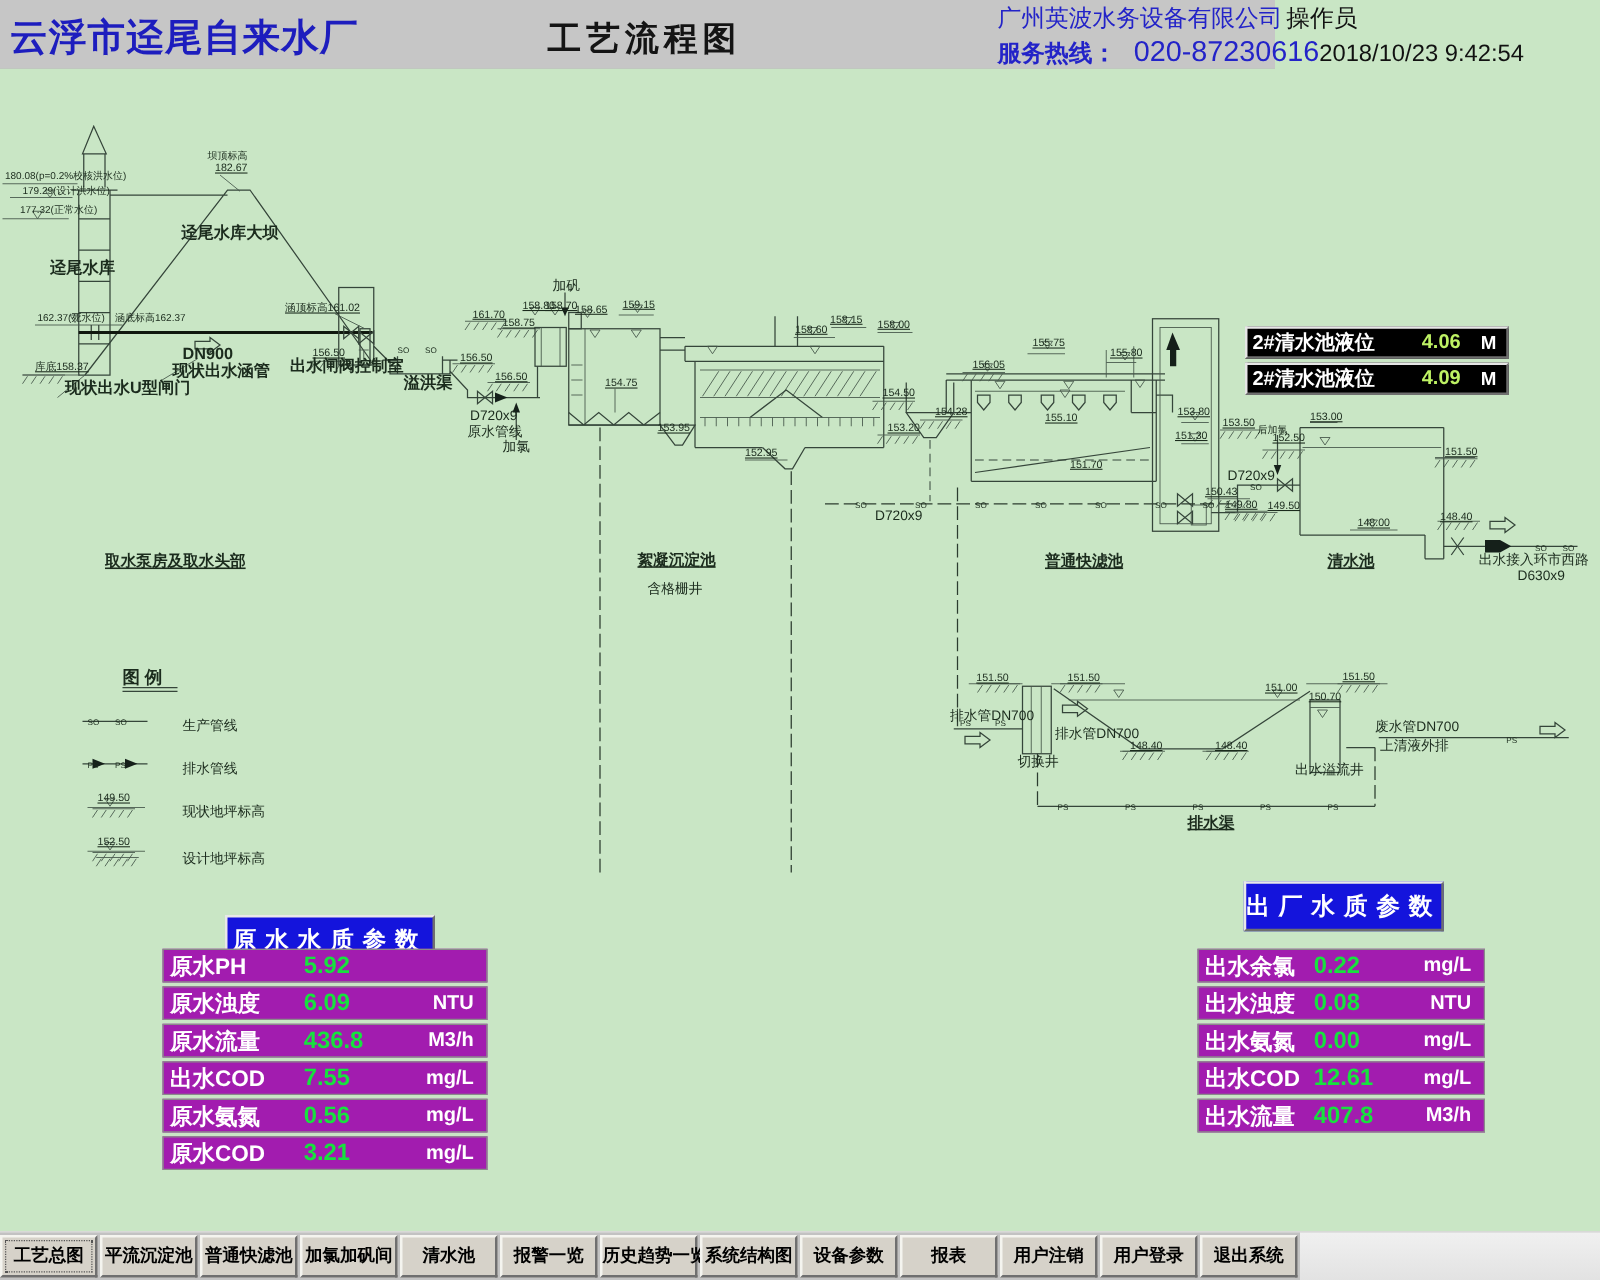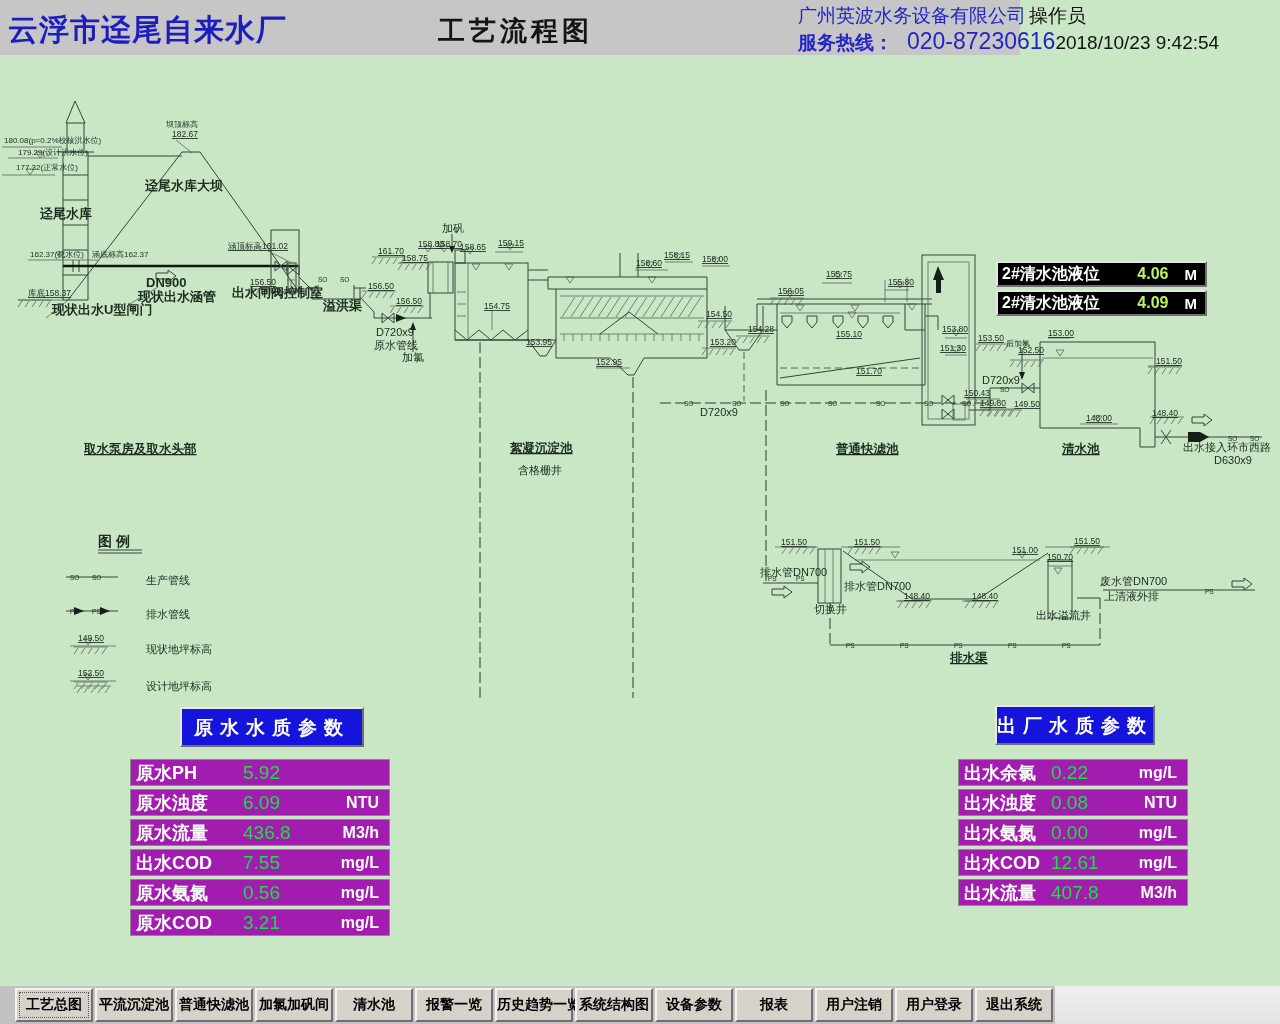--- a/index.html
+++ b/index.html
@@ -42,35 +42,35 @@
   .level-box:nth-of-type(1){top:206px}
   .level-box:nth-of-type(2){top:235px}
   .lv-label{color:#fff;font-weight:bold;font-size:16px;padding-left:4px;white-space:nowrap}
   .lv-value{color:#bef264;font-weight:bold;font-size:16px;margin-left:auto}
   .lv-unit{color:#fff;font-weight:bold;font-size:15px;margin-left:16px;margin-right:8px}
   
   .panel-title{position:absolute;height:40px;background:#1414dc;
           border:2px solid;border-color:#e8e8e8 #6f6f6f #6f6f6f #e8e8e8;
           color:#fff;font-weight:bold;font-size:19px;text-align:center;line-height:37px;
           letter-spacing:7px;box-sizing:border-box}
-  #raw-title{left:180px;top:652px;width:184px}
+  #raw-title{left:180px;top:677px;width:168px}
   #out-title{left:995px;top:650px;width:160px}
   .rows{position:absolute;display:flex;flex-direction:column;gap:3px}
   #raw-rows{left:130px;top:704px;width:260px}
   #out-rows{left:958px;top:704px;width:230px}
   .prow{position:relative;height:27px;background:#a21caf;
         border:1px solid #8a8a8a;box-sizing:border-box;display:flex;align-items:center}
   .pl{color:#fff;font-weight:bold;font-size:18px;padding-left:5px;white-space:nowrap}
-  .pv{position:absolute;color:#17e23e;font-weight:normal;font-size:19px}
+  .pv{position:absolute;color:#17e23e;font-weight:bold;font-size:19px}
   #raw-rows .pv{left:112px}
   #out-rows .pv{left:92px}
   .pu{position:absolute;right:10px;color:#fff;font-weight:bold;font-size:16px}
   
   .toolbar{position:absolute;top:985px;left:0;width:1280px;height:39px;background:#c2c2c2;
-           display:flex;align-items:center;padding-left:15px;box-sizing:border-box;border-top:1px solid #dedede}
+           display:flex;align-items:center;padding-left:0;box-sizing:border-box;border-top:1px solid #dedede}
   .tbtn{width:78px;height:34px;margin-right:2px;flex:none;background:#d6d2c9;
         border:2px solid;border-color:#f4f4ef #6f6f6f #6f6f6f #f4f4ef;
         font-size:14px;font-weight:bold;color:#000;font-family:inherit;padding:0;white-space:nowrap}
   .tbtn.active{outline:1px dotted #555;outline-offset:-5px}
   .tb-filler{flex:1;height:39px;background:linear-gradient(180deg,#f0f0f0,#e2e2e2)}
 </style>
 </head>
 <body>
 
 <div class="header">

